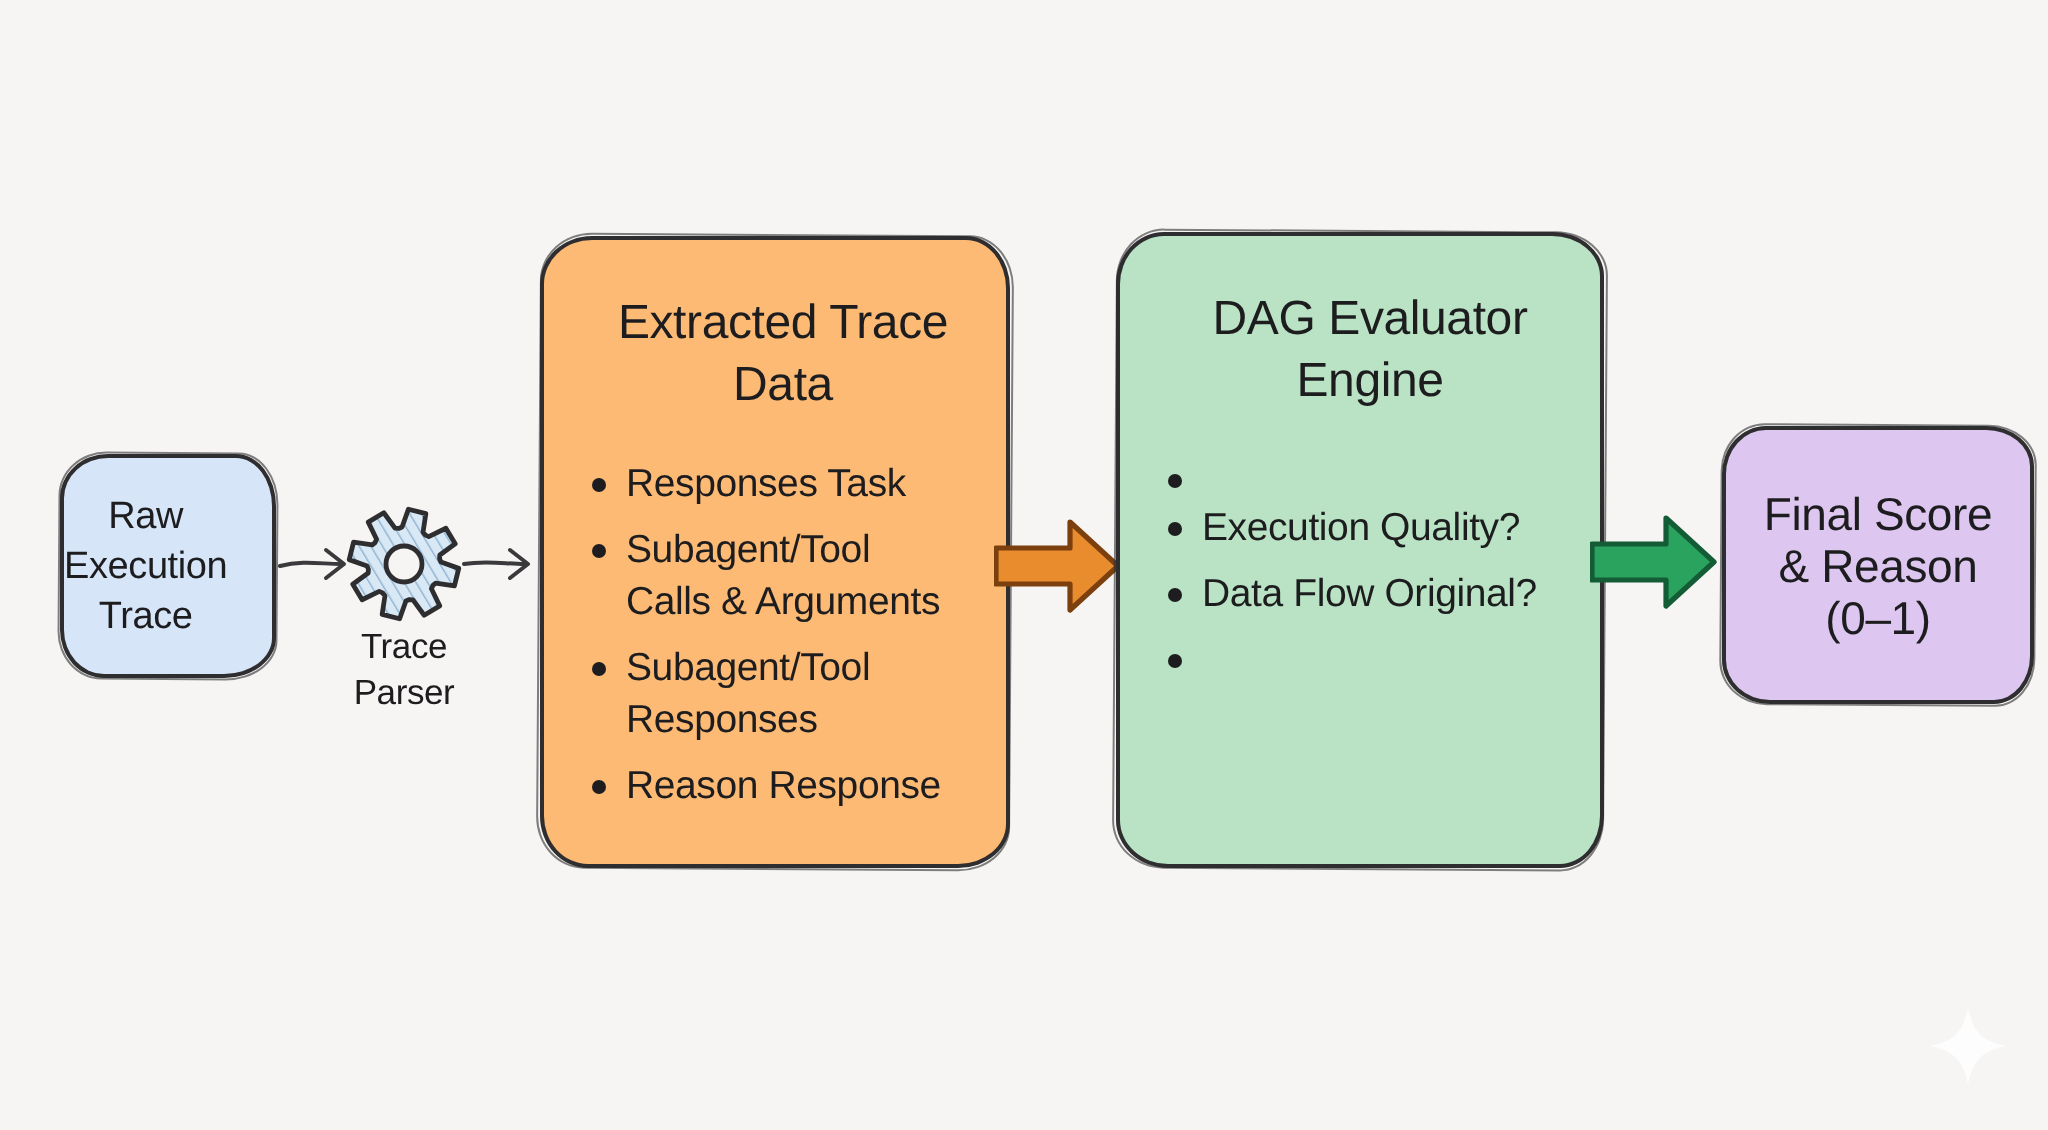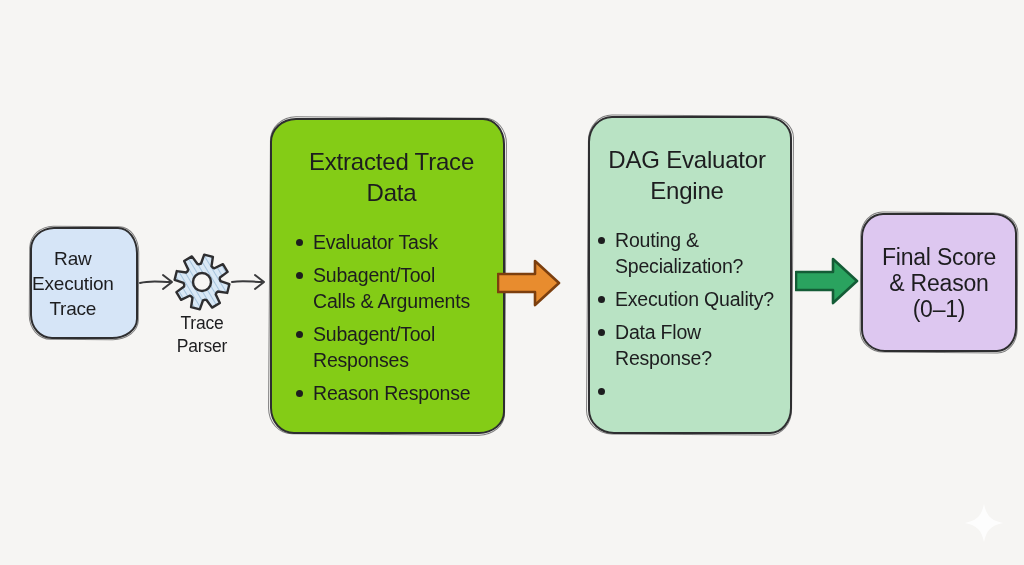--- a/index.html
+++ b/index.html
@@ -35,23 +35,23 @@
     border-radius: 24px 20px 26px 22px / 22px 26px 20px 24px;
     display: flex; align-items: center; justify-content: flex-start;
     text-align: center; font-size: 19px; line-height: 25px;
   }
   .box-orange {
     left: 270px; top: 118px; width: 235px; height: 316px;
     border-radius: 26px 22px 26px 24px / 24px 26px 22px 26px;
     padding: 26px 14px 0 22px;
   }
   .box-green {
-    left: 588px; top: 116px; width: 204px; height: 318px;
+    left: 558px; top: 116px; width: 244px; height: 318px;
     border-radius: 24px 26px 22px 26px / 26px 22px 26px 24px;
-    padding: 26px 12px 0 6px;
+    padding: 26px 12px 0 22px;
   }
   .box-purple {
     left: 861px; top: 213px; width: 156px; height: 139px;
     border-radius: 22px 24px 20px 24px / 24px 20px 24px 22px;
     display: flex; align-items: center; justify-content: center;
     text-align: center; font-size: 23px; line-height: 26px;
   }
   .pre { white-space: pre-line; }
   .node-title {
     font-size: 24px; line-height: 31px; font-weight: 500;
@@ -101,27 +101,27 @@
     <circle cx="33" cy="33" r="9" stroke-width="2.4" fill="#f6f5f3" stroke="#2e2e30"></circle>
   </svg>
   <div class="parser-label pre">Trace
 Parser</div>
 
   <svg class="abs" style="left:231px; top:269px;" width="38" height="26" viewBox="0 0 38 26">
     <path d="M1,13 C12,11 22,13 31,13" fill="none" stroke-width="2" stroke-linecap="round" stroke="#3a3a3c"></path>
     <path d="M24,6 L33,13 L24,20" fill="none" stroke-width="2" stroke-linecap="round" stroke-linejoin="round" stroke="#3a3a3c"></path>
   </svg>
 
-  <div class="box box-orange" style="background: #84cc16;">
+  <div class="box box-orange" style="background: #fdba74;">
     <div class="node-title">Extracted Trace
 Data</div>
     <ul class="bullets">
       <li class="bullet">
         <span class="bullet-dot"></span>
-        <span class="pre">Evaluator Task</span>
+        <span class="pre">Responses Task</span>
         </li>
       <li class="bullet">
         <span class="bullet-dot"></span>
         <span class="pre">Subagent/Tool
 Calls &amp; Arguments</span>
         </li>
       <li class="bullet">
         <span class="bullet-dot"></span>
         <span class="pre">Subagent/Tool
 Responses</span>
@@ -136,30 +136,28 @@
   <svg class="abs" style="left:497px; top:259px;" width="65" height="48" viewBox="0 0 65 48">
     <polygon points="1,15 38,15 38,2 62,24 38,46 38,33 1,33" stroke-width="2.6" stroke-linejoin="round" fill="#e88c2e" stroke="#7c3f0e"></polygon>
   </svg>
 
   <div class="box box-green" style="background: rgb(185, 227, 196);">
     <div class="node-title">DAG Evaluator
 Engine</div>
     <ul class="bullets">
       <li class="bullet">
         <span class="bullet-dot"></span>
-        <span class="pre">Routing &amp;
-Specialization?</span>
         </li>
       <li class="bullet">
         <span class="bullet-dot"></span>
         <span class="pre">Execution Quality?</span>
         </li>
       <li class="bullet">
         <span class="bullet-dot"></span>
-        <span class="pre">Data Flow Response?</span>
+        <span class="pre">Data Flow Original?</span>
         </li>
       <li class="bullet">
         <span class="bullet-dot"></span>
         </li>
     </ul>
   </div>
 
   <svg class="abs" style="left:795px; top:257px;" width="65" height="48" viewBox="0 0 65 48">
     <polygon points="1,15 38,15 38,2 62,24 38,46 38,33 1,33" stroke-width="2.6" stroke-linejoin="round" fill="#2aa35f" stroke="#145c36"></polygon>
   </svg>

